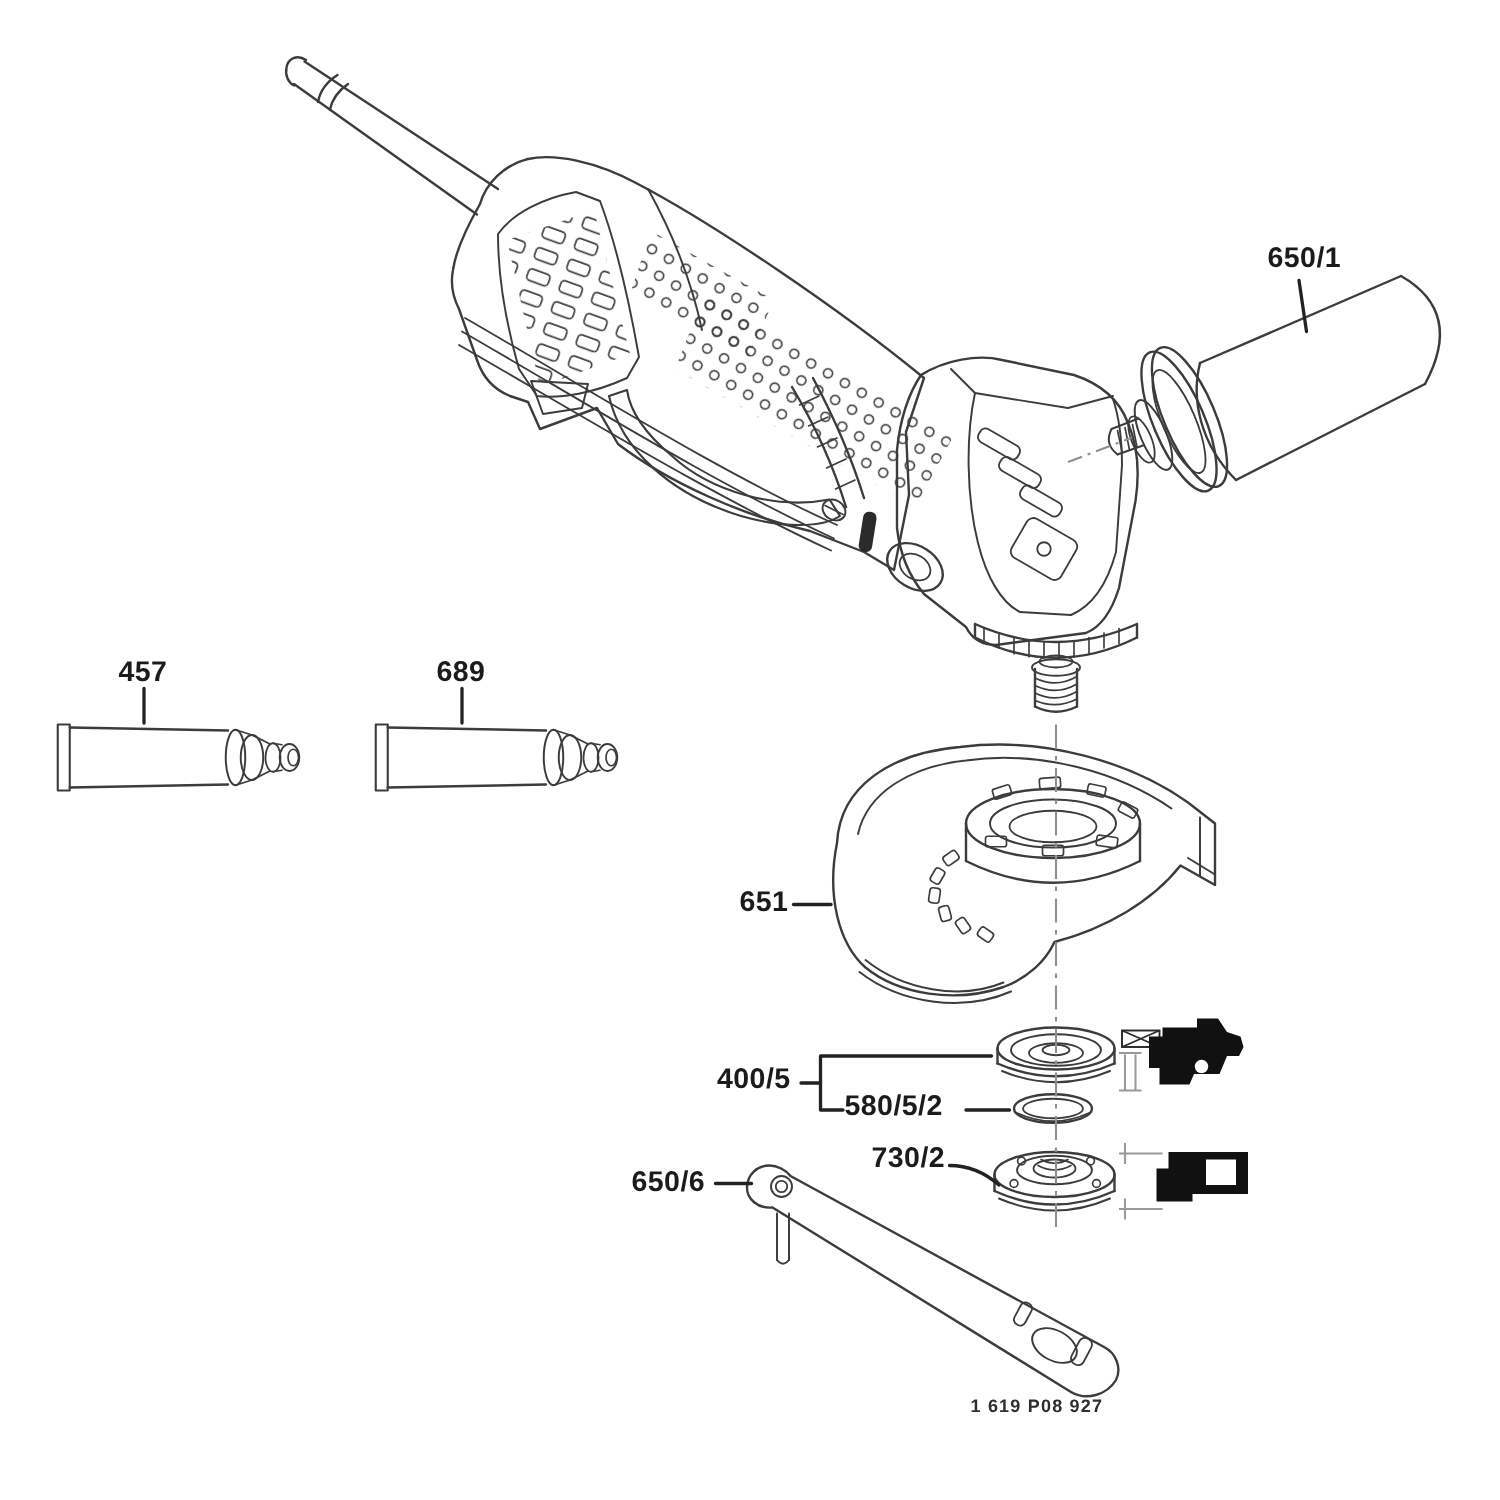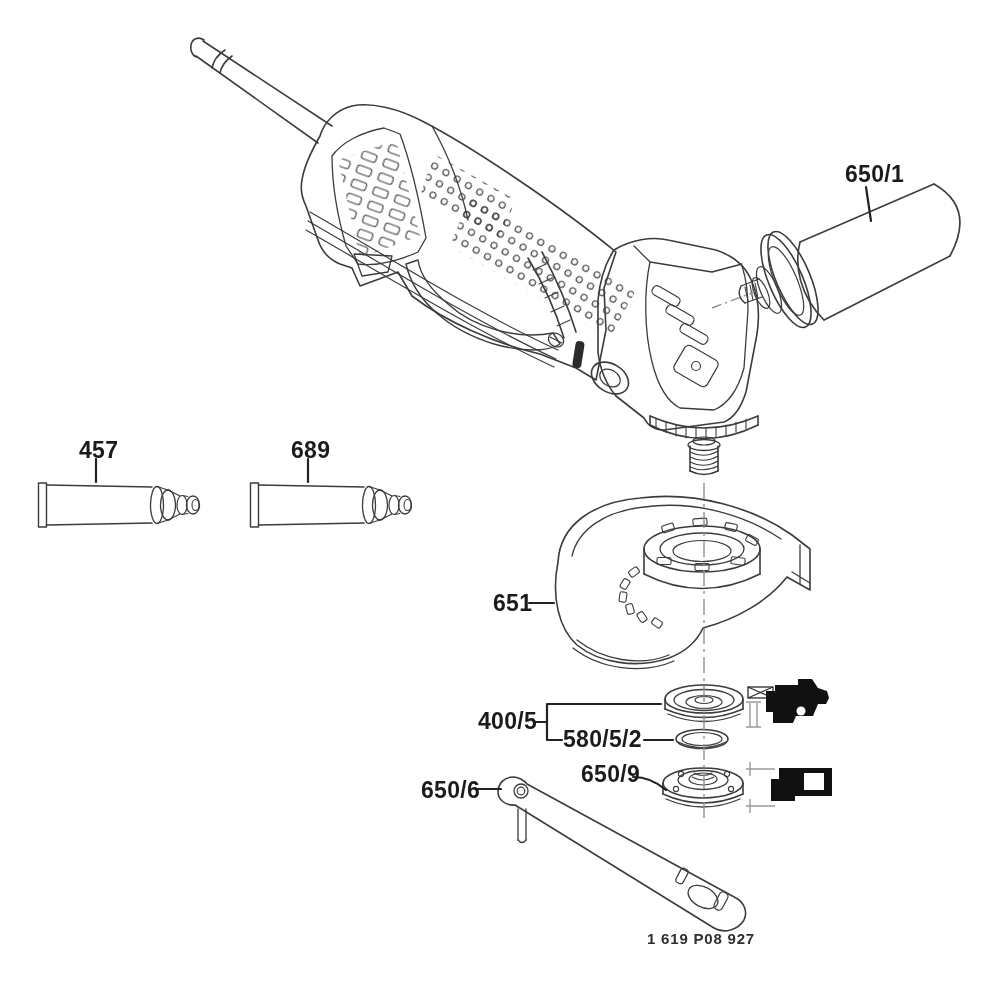--- a/index.html
+++ b/index.html
@@ -1,21 +1,21 @@
 <!DOCTYPE html>
 <html><head>
 <meta charset="utf-8">
 <style>
   html,body{margin:0;padding:0;background:#fff}
   .stage{position:relative;width:1000px;height:1000px;background:#fff;
          font-family:"Liberation Sans",sans-serif;overflow:hidden}
   .stage svg{position:absolute;left:0;top:0}
-  .lbl{position:absolute;font-weight:bold;font-size:23px;color:#1b1b1b;
+  .lbl{position:absolute;font-weight:bold;font-size:19px;color:#1b1b1b;
        white-space:nowrap;letter-spacing:.3px;line-height:1}
-  .pn{position:absolute;font-weight:600;font-size:15px;color:#2e2e2e;
+  .pn{position:absolute;font-weight:600;font-size:12px;color:#2e2e2e;
       letter-spacing:.8px;line-height:1}
 </style>
 </head>
 <body>
 
 <div class="stage">
 
 <svg width="1000" height="1000" viewBox="0 0 1000 1000">
   <defs>
     <pattern id="vents" patternUnits="userSpaceOnUse" width="13" height="13" patternTransform="rotate(30)">
@@ -228,17 +228,17 @@
     <rect x="804" y="773" width="20" height="17" fill="#fff" stroke="none"></rect>
   </g>
 </svg>
 
   <div class="lbl" style="left:845px;top:163px">650/1</div>
   <div class="lbl" style="left:79px;top:439px">457</div>
   <div class="lbl" style="left:291px;top:439px">689</div>
   <div class="lbl" style="left:493px;top:592px">651</div>
   <div class="lbl" style="left:478px;top:710px">400/5</div>
   <div class="lbl" style="left:563px;top:728px">580/5/2</div>
-  <div class="lbl" style="left:581px;top:763px">650/9</div>
+  <div class="lbl" style="left:581px;top:763px">730/2</div>
   <div class="lbl" style="left:421px;top:779px">650/6</div>
 
   <div class="pn" style="left:647px;top:931px">1 619 P08 927</div>
 </div>
 
 </body></html>

